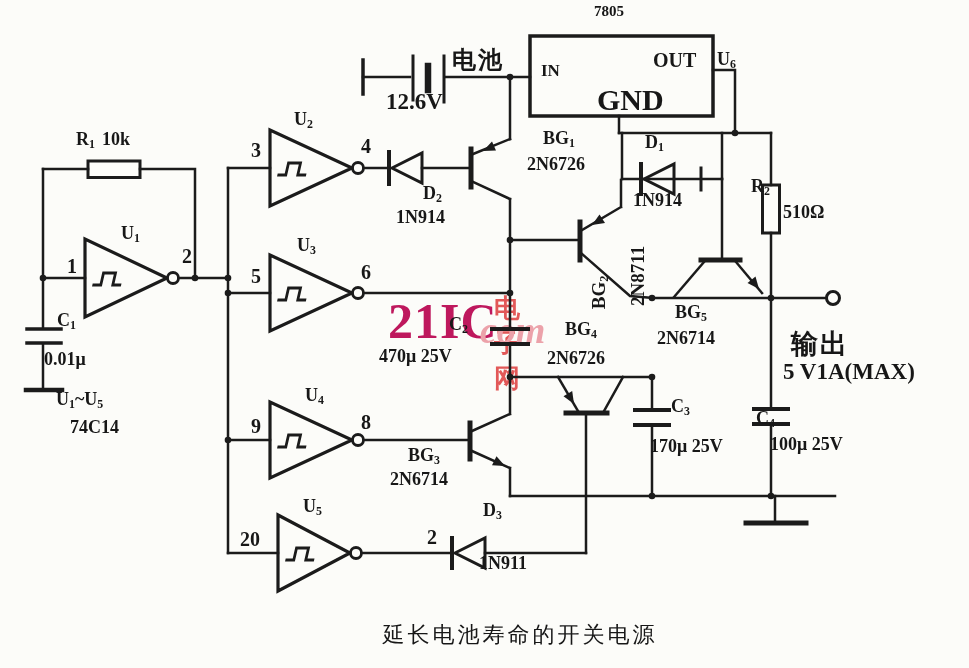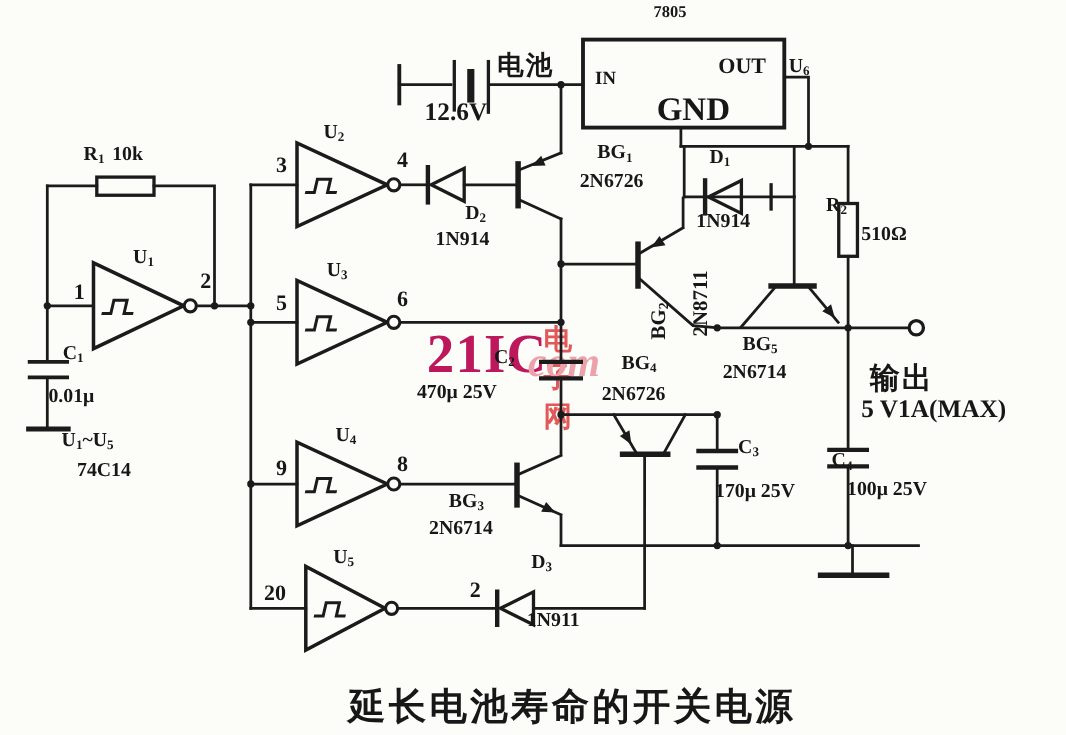--- a/index.html
+++ b/index.html
@@ -11,21 +11,21 @@
   .lbl sub{font-size:0.66em;vertical-align:-0.25em;}
   .cjk{font-size:24px;letter-spacing:2px;}
   .pin{font-size:20px;}
   .rot{transform:rotate(-90deg);transform-origin:center center;}
   .vgap{margin-left:7px;}
   #wm{position:absolute;z-index:0;}
   .wm-big{position:absolute;font-size:50px;font-weight:700;color:#be185d;letter-spacing:1px;}
   .wm-cjk{position:absolute;font-size:26px;font-weight:700;color:#e25858;letter-spacing:2px;}
   .wm-script{position:absolute;font-size:38px;font-weight:700;font-style:italic;color:#eca2aa;}
   #caption{position:absolute;left:140px;top:620px;width:760px;text-align:center;z-index:2;
-           font-size:34px;font-weight:700;color:#171717;letter-spacing:3px;}
+           font-size:22px;font-weight:400;color:#171717;letter-spacing:3px;}
 </style>
 </head>
 <body>
 
 <div id="page">
 
   <div id="wm">
     <div class="wm-big" style="left:388px;top:292px">21IC</div>
     <div class="wm-cjk" style="left:494px;top:291px">电子网</div>
     <div class="wm-script" style="left:480px;top:308px">com</div>

